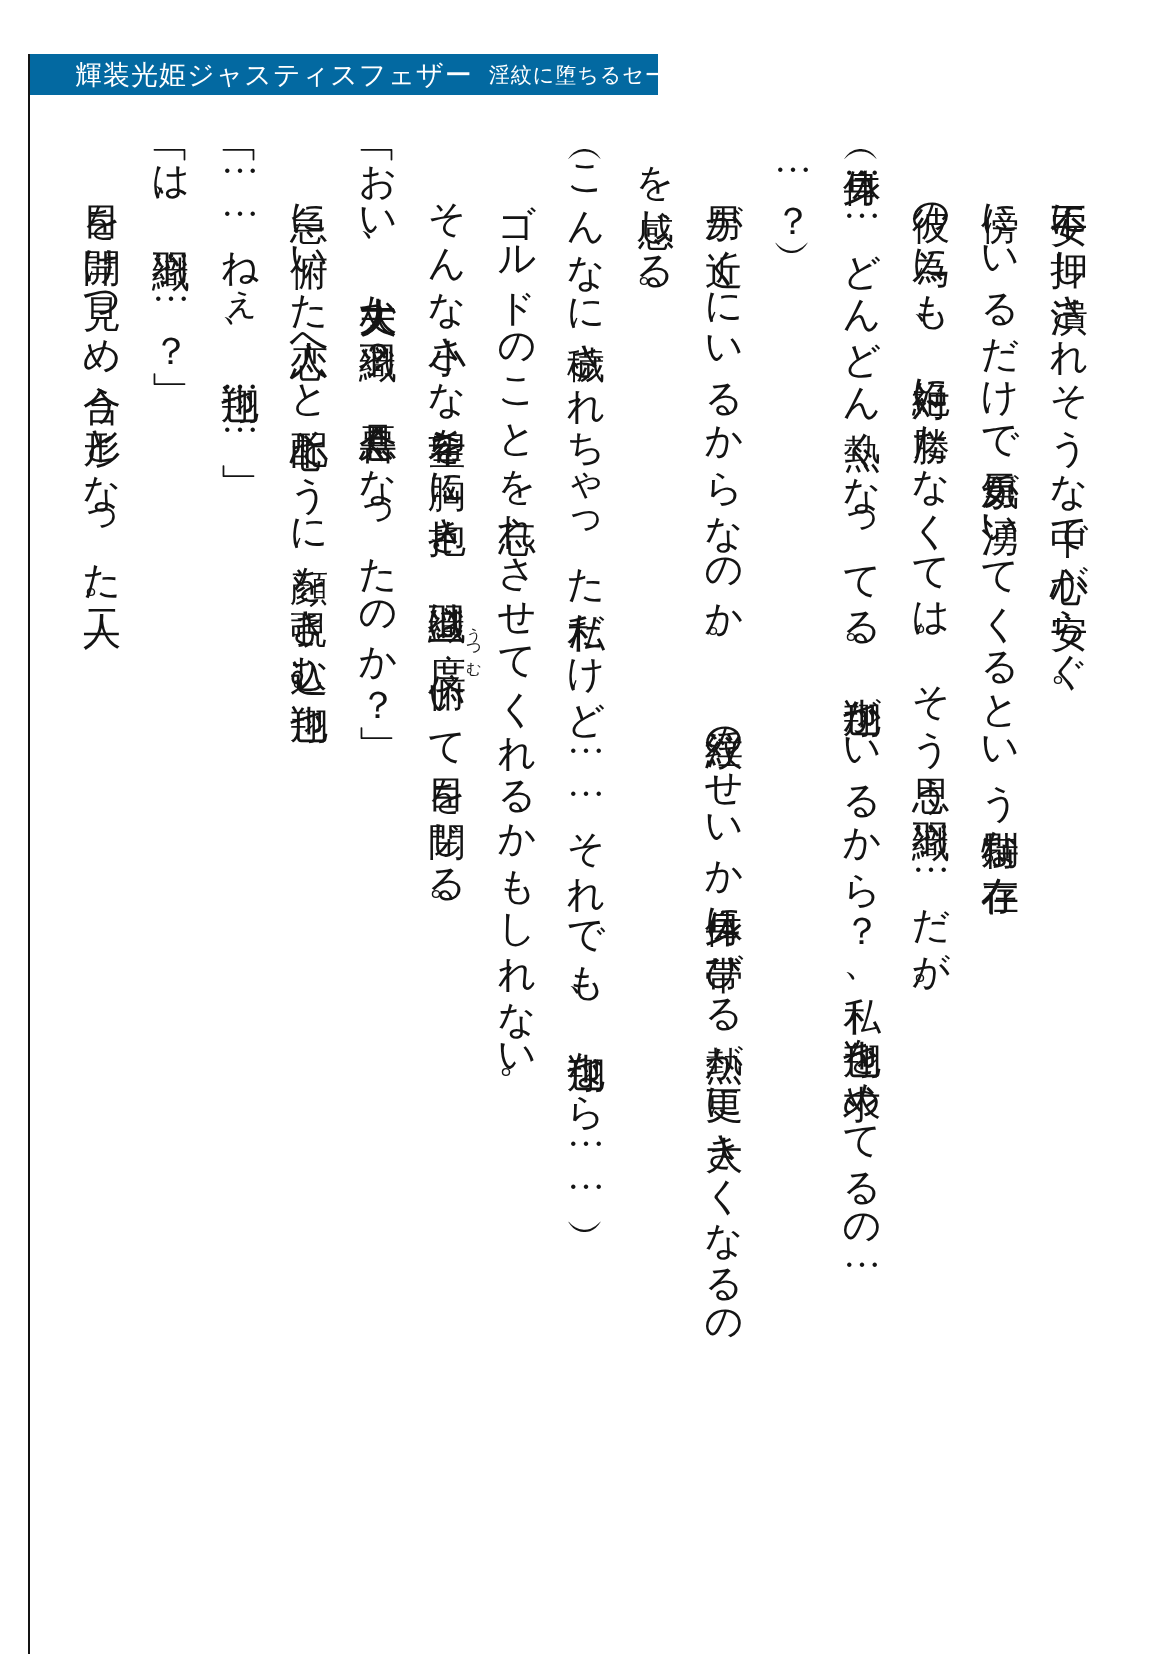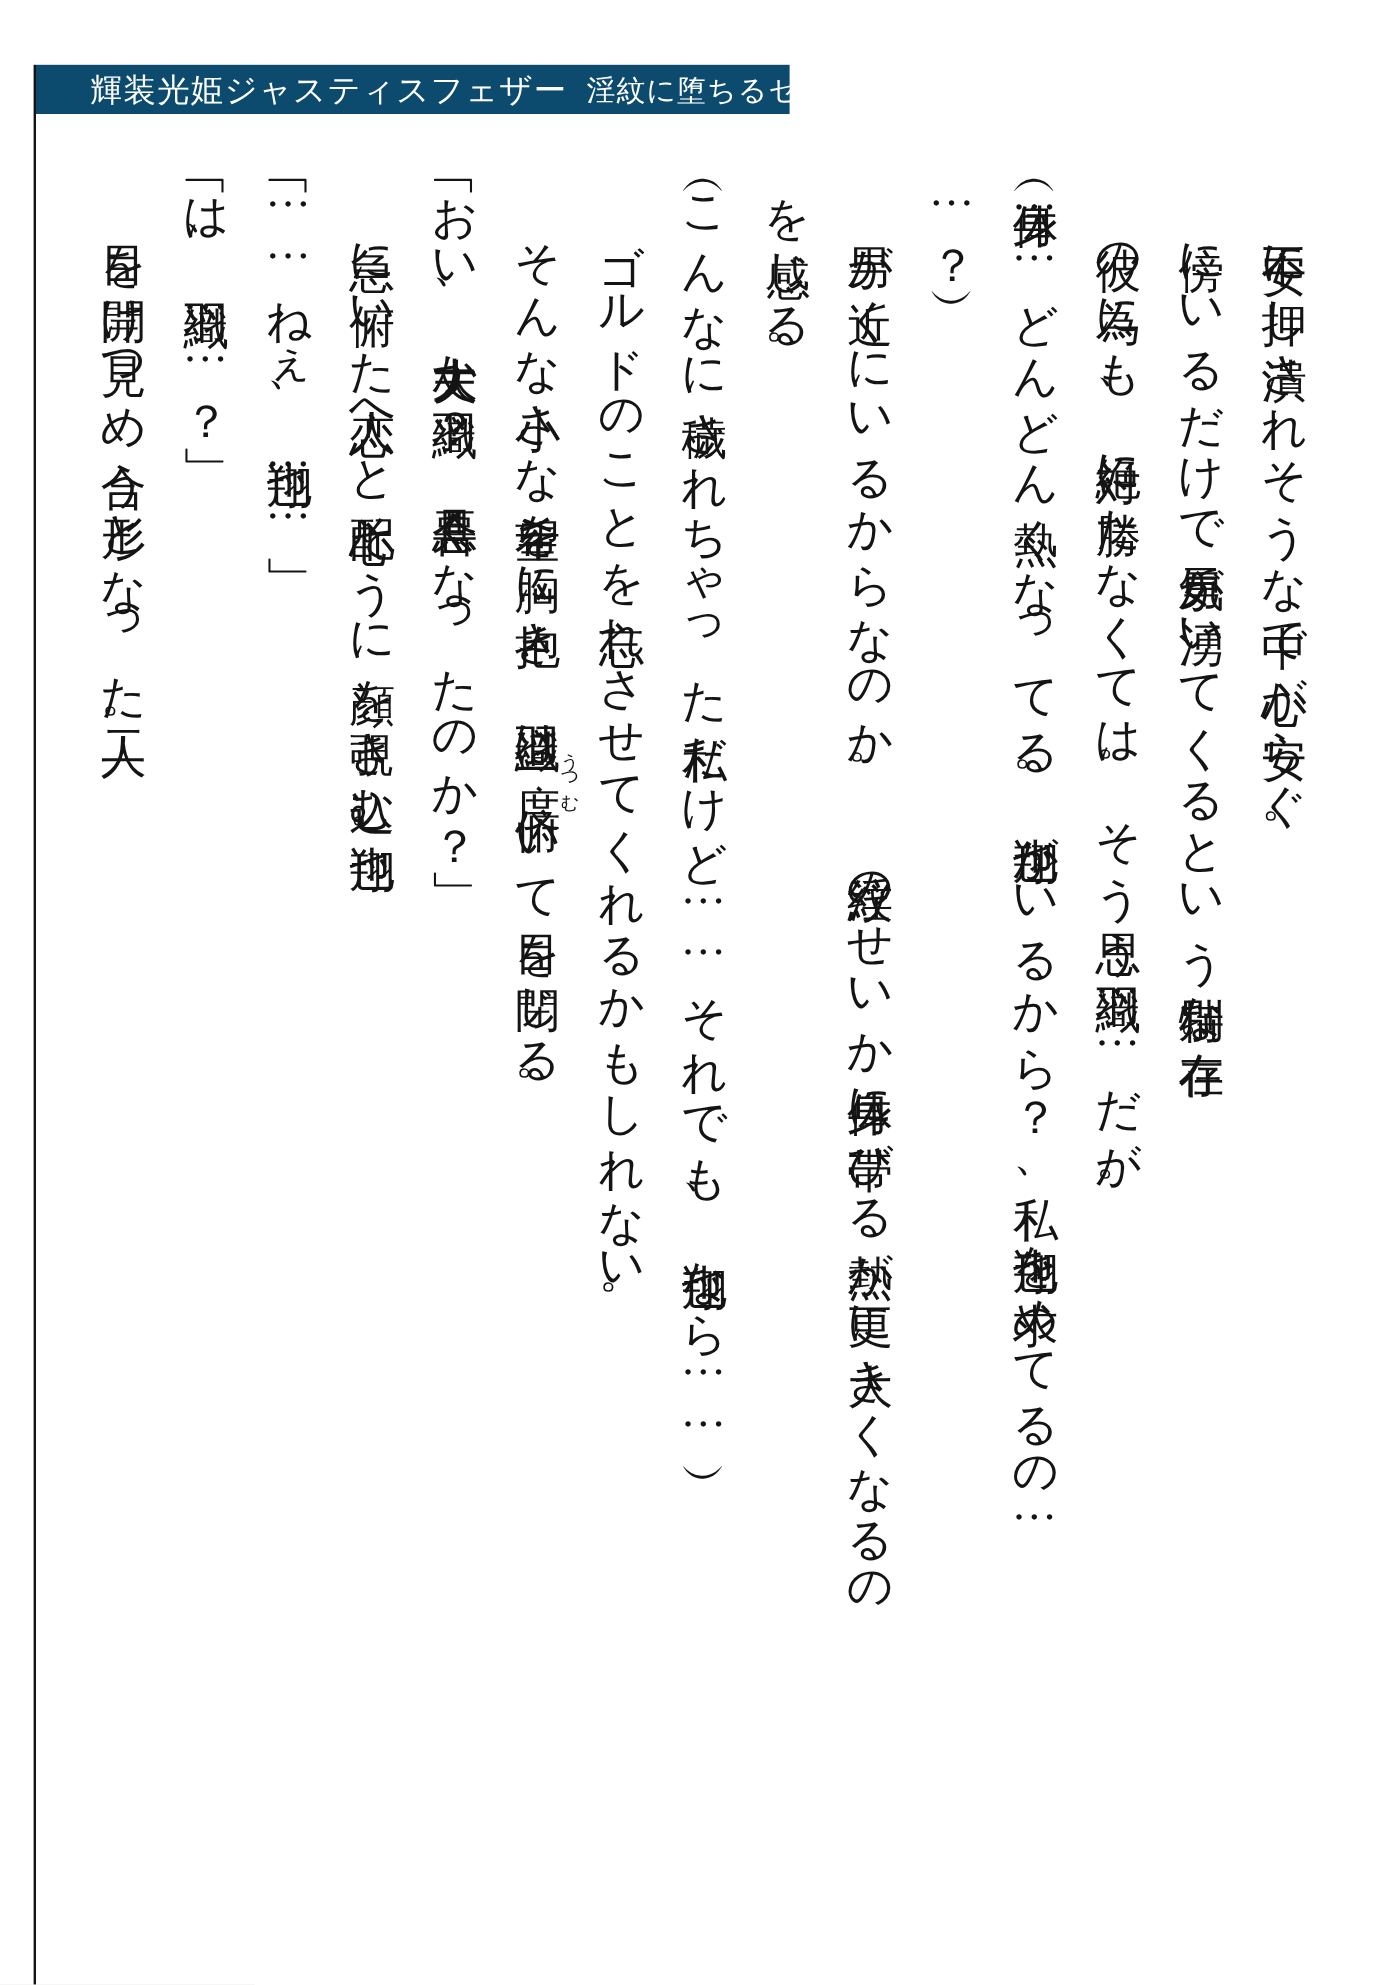--- a/index.html
+++ b/index.html
@@ -12,29 +12,29 @@
     font-family:"Liberation Serif","DejaVu Serif",serif;
     color:#141414;
   }
   .spine-line{
     position:absolute;left:28px;top:54px;
     width:2px;height:1600px;background:#141414;
   }
   .header-bar{
     position:absolute;left:30px;top:54px;
     width:628px;height:41px;
-    background:#0c4a6e;
+    background:#0369a1;
     color:#ffffff;
     display:flex;align-items:center;
     box-sizing:border-box;
     padding-left:45px;
     white-space:nowrap;
   }
   .header-title{font-size:27px;letter-spacing:1px;}
-  .header-subtitle{font-size:24px;margin-left:16px;letter-spacing:1px;}
+  .header-subtitle{font-size:21px;margin-left:16px;letter-spacing:1px;}
   .text-area{
     position:absolute;top:138px;right:63px;
     height:1460px;
     writing-mode:vertical-rl;
     -webkit-writing-mode:vertical-rl;
     text-orientation:upright;
     font-size:38px;
     letter-spacing:1px;
     color:#141414;
   }

